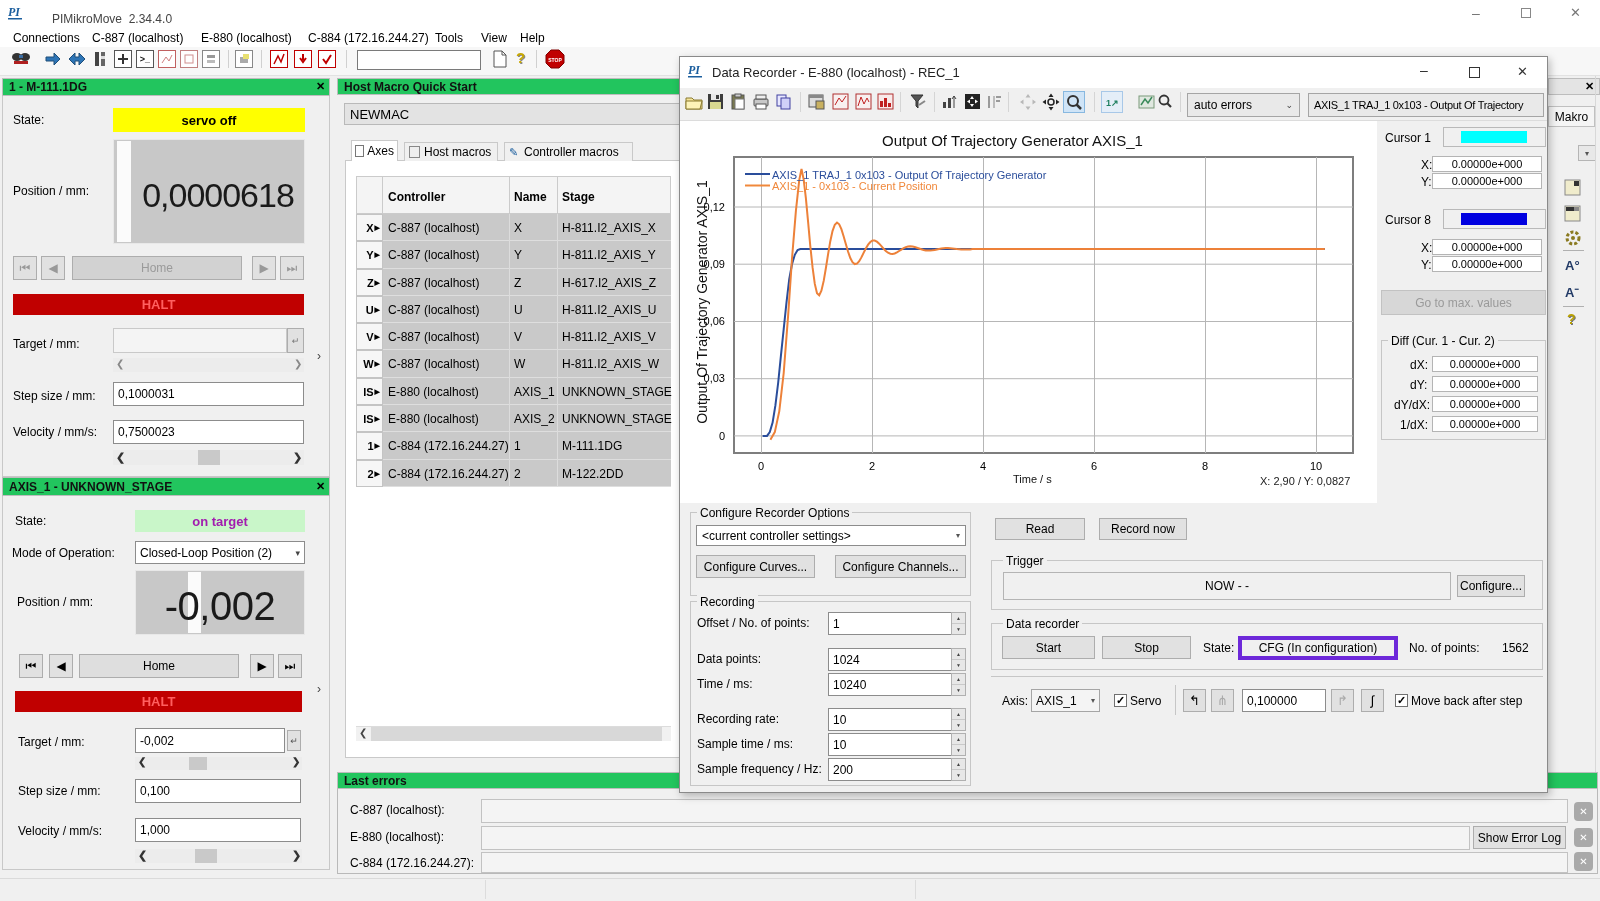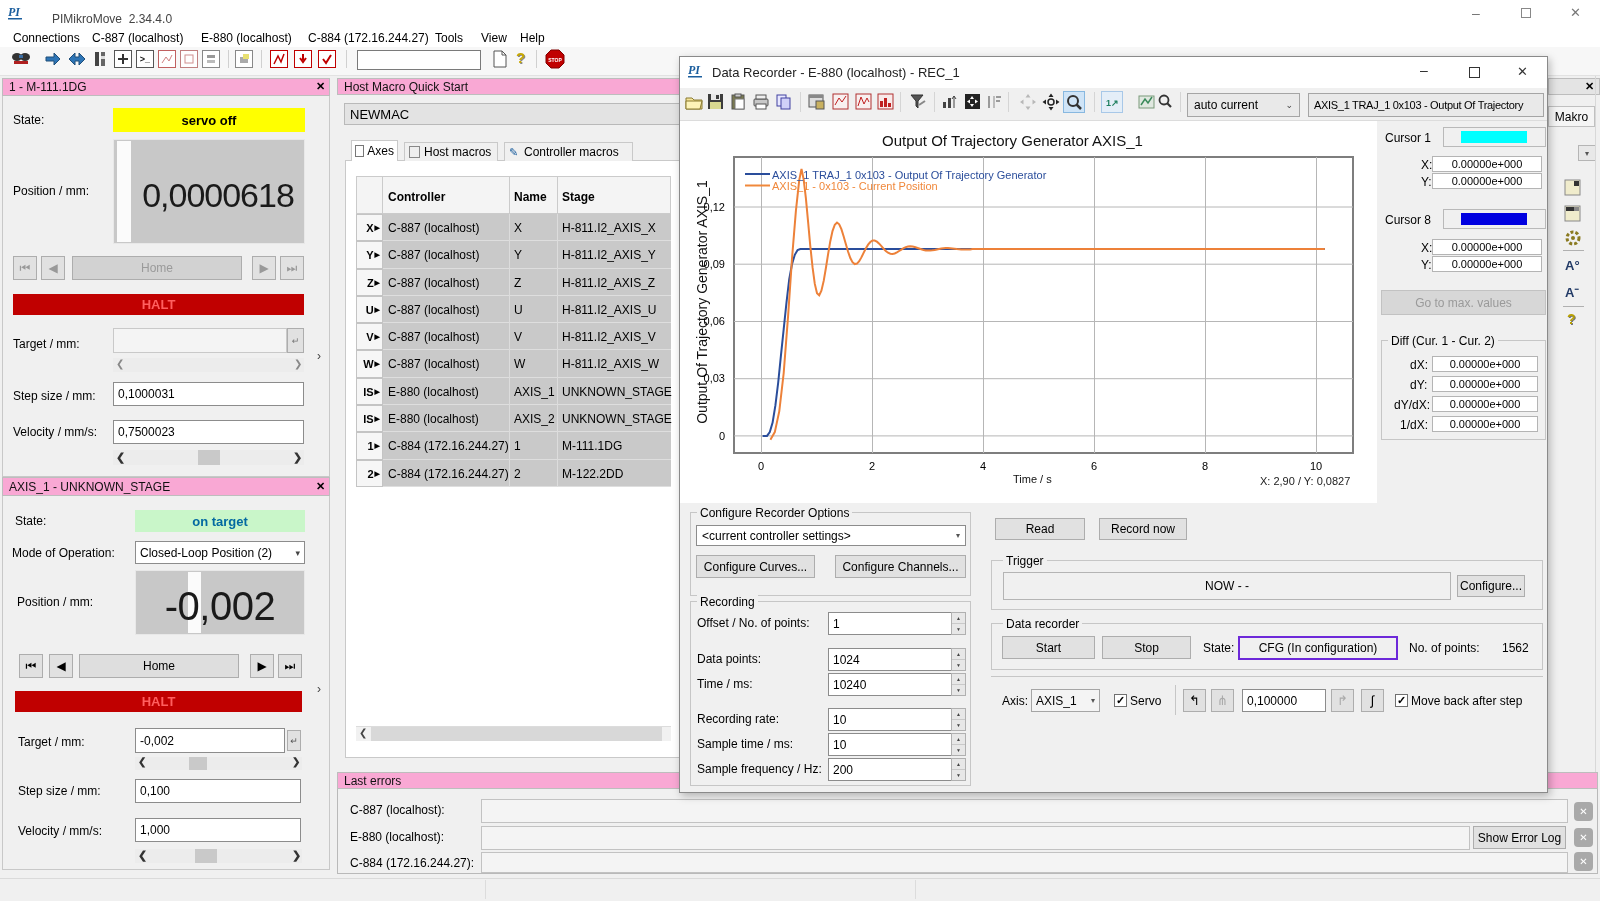--- a/index.html
+++ b/index.html
@@ -2,21 +2,21 @@
 <html><head><meta charset="utf-8">
 <style>
 *{box-sizing:border-box;margin:0;padding:0}
 html,body{width:1600px;height:901px;overflow:hidden}
 body{font-family:"Liberation Sans",sans-serif;background:#f0f0f0;position:relative;font-size:12px;color:#000}
 .abs{position:absolute}
 .flex{display:flex;align-items:center}
 .btn{position:absolute;background:#e1e1e1;border:1px solid #adadad;display:flex;align-items:center;justify-content:center;font-size:12px}
 .inp{position:absolute;background:#fff;border:1px solid #8c8c8c;font-size:12px;display:flex;align-items:center;padding:0 4px}
 .sunk{position:absolute;background:#fff;border:1px solid #b4b4b4;font-size:11px;display:flex;align-items:center;justify-content:center}
-.ptitle{position:absolute;background:#f9a8d4;border:1px solid #bdbdbd;font-weight:normal;font-size:12px;display:flex;align-items:center;padding:0 6px;color:#111}
+.ptitle{position:absolute;background:#22c55e;border:1px solid #bdbdbd;font-weight:bold;font-size:12px;display:flex;align-items:center;padding:0 6px;color:#111}
 .lbl{position:absolute;font-size:12px;white-space:nowrap}
 .grp{position:absolute;border:1px solid #c6c6c6}
 .grplbl{position:absolute;background:#f0f0f0;font-size:12px;padding:0 3px;white-space:nowrap}
 .chk{position:absolute;width:13px;height:13px;background:#fff;border:1px solid #707070;font-size:11px;display:flex;align-items:center;justify-content:center;color:#000;font-weight:bold}
 .spin{position:absolute;width:15px;background:#e7e7e7;border:1px solid #b0b0b0;display:flex;flex-direction:column}
 .spin div{flex:1;display:flex;align-items:center;justify-content:center;font-size:5px;color:#444;border-bottom:1px solid #c9c9c9}
 .spin div:last-child{border-bottom:none}
 </style></head>
 <body>
 
@@ -158,21 +158,21 @@
 <div class="lbl" style="left:116px;top:451px;font-size:11px;color:#333;font-weight:bold">❮</div>
 <div class="lbl" style="left:293px;top:451px;font-size:11px;color:#333;font-weight:bold">❯</div>
 
 <div class="lbl" style="left:317px;top:349px;color:#444;font-size:12px">›</div>
 
 <div class="abs" style="left:2px;top:477px;width:328px;height:393px;background:#f0f0f0;border:1px solid #c8c8c8"></div>
 <div class="ptitle" style="left:2px;top:477px;width:328px;height:19px">AXIS_1 - UNKNOWN_STAGE</div>
 <div class="lbl" style="left:316px;top:480px;font-weight:bold;font-size:11px">✕</div>
 
 <div class="lbl" style="left:15px;top:514px">State:</div>
-<div class="abs flex" style="left:135px;top:510px;width:170px;height:22px;background:#c9f6c9;justify-content:center;font-weight:bold;font-size:13px;color:#0369a1">on target</div>
+<div class="abs flex" style="left:135px;top:510px;width:170px;height:22px;background:#c9f6c9;justify-content:center;font-weight:bold;font-size:13px;color:#a21caf">on target</div>
 
 <div class="lbl" style="left:12px;top:546px">Mode of Operation:</div>
 <div class="abs flex" style="left:135px;top:541px;width:170px;height:23px;background:#fff;border:1px solid #8c8c8c;padding:0 4px;justify-content:space-between">
     <span>Closed-Loop Position (2)</span>
     <span style="color:#444;font-size:9px">▾</span>
   </div>
 
 <div class="abs" style="left:135px;top:570px;width:170px;height:65px;background:#c8c8c8;border:1px solid #e8e8e8"></div>
 <div class="abs" style="left:188px;top:572px;width:13px;height:61px;background:#fbfbfb"></div>
 <div class="abs flex" style="left:135px;top:570px;width:170px;height:65px;justify-content:center;font-size:40px;letter-spacing:-0.5px;color:#1a1a1a;padding-top:8px">-0,002</div>
@@ -230,21 +230,21 @@
 <div class="abs lbl" style="left:206px;top:45px">H-811.I2_AXIS_X</div>
 <div class="abs" style="left:0;top:65px;width:27px;height:28px;background:#f6f6f6;border:1px solid #c4c4c4;font-size:11px;font-weight:bold;display:flex;align-items:center;justify-content:flex-end;padding-right:2px">Y<span style="font-size:7px;margin-left:1px">▶</span></div>
 <div class="abs" style="left:27px;top:65px;width:288px;height:28px;background:#c9c9c9;border-bottom:1px solid #dedede"></div>
 <div class="abs lbl" style="left:32px;top:72px">C-887 (localhost)</div>
 <div class="abs lbl" style="left:158px;top:72px">Y</div>
 <div class="abs lbl" style="left:206px;top:72px">H-811.I2_AXIS_Y</div>
 <div class="abs" style="left:0;top:93px;width:27px;height:27px;background:#f6f6f6;border:1px solid #c4c4c4;font-size:11px;font-weight:bold;display:flex;align-items:center;justify-content:flex-end;padding-right:2px">Z<span style="font-size:7px;margin-left:1px">▶</span></div>
 <div class="abs" style="left:27px;top:93px;width:288px;height:27px;background:#c9c9c9;border-bottom:1px solid #dedede"></div>
 <div class="abs lbl" style="left:32px;top:100px">C-887 (localhost)</div>
 <div class="abs lbl" style="left:158px;top:100px">Z</div>
-<div class="abs lbl" style="left:206px;top:100px">H-811.I2_AXIS_Z</div>
+<div class="abs lbl" style="left:206px;top:100px">H-617.I2_AXIS_Z</div>
 <div class="abs" style="left:0;top:120px;width:27px;height:27px;background:#f6f6f6;border:1px solid #c4c4c4;font-size:11px;font-weight:bold;display:flex;align-items:center;justify-content:flex-end;padding-right:2px">U<span style="font-size:7px;margin-left:1px">▶</span></div>
 <div class="abs" style="left:27px;top:120px;width:288px;height:27px;background:#c9c9c9;border-bottom:1px solid #dedede"></div>
 <div class="abs lbl" style="left:32px;top:127px">C-887 (localhost)</div>
 <div class="abs lbl" style="left:158px;top:127px">U</div>
 <div class="abs lbl" style="left:206px;top:127px">H-811.I2_AXIS_U</div>
 <div class="abs" style="left:0;top:147px;width:27px;height:27px;background:#f6f6f6;border:1px solid #c4c4c4;font-size:11px;font-weight:bold;display:flex;align-items:center;justify-content:flex-end;padding-right:2px">V<span style="font-size:7px;margin-left:1px">▶</span></div>
 <div class="abs" style="left:27px;top:147px;width:288px;height:27px;background:#c9c9c9;border-bottom:1px solid #dedede"></div>
 <div class="abs lbl" style="left:32px;top:154px">C-887 (localhost)</div>
 <div class="abs lbl" style="left:158px;top:154px">V</div>
 <div class="abs lbl" style="left:206px;top:154px">H-811.I2_AXIS_V</div>
@@ -424,21 +424,21 @@
 <svg class="abs" style="left:1138px;top:93px" width="18" height="18">
     <rect x="1" y="3" width="15" height="12" fill="#e0e8e0" stroke="#7a9a7a"></rect>
     <polyline points="3,12 7,6 10,10 14,4" fill="none" stroke="#3a8a5a" stroke-width="1.5"></polyline>
   </svg>
 <svg class="abs" style="left:1157px;top:93px" width="18" height="18">
     <circle cx="7" cy="7" r="4.5" fill="none" stroke="#333" stroke-width="1.8"></circle>
     <line x1="10" y1="10" x2="14" y2="14" stroke="#333" stroke-width="2.2"></line>
   </svg>
 <div class="abs" style="left:1180px;top:92px;width:1px;height:20px;background:#d5d5d5"></div>
 <div class="abs flex" style="left:1187px;top:93px;width:113px;height:24px;background:#e9e9e9;border:1px solid #a5a5a5;padding:0 6px;justify-content:space-between">
-    <span>auto current</span>
+    <span>auto errors</span>
     <span style="font-size:9px;color:#444">⌄</span>
   </div>
 <div class="abs flex" style="left:1308px;top:93px;width:236px;height:24px;background:#e9e9e9;border:1px solid #a5a5a5;padding:0 5px;white-space:nowrap;overflow:hidden;font-size:11px;letter-spacing:-0.3px">AXIS_1 TRAJ_1 0x103 - Output Of Trajectory</div>
 
 <div class="abs" style="left:680px;top:121px;width:697px;height:382px;background:#fff"></div>
 <svg class="abs" style="left:684px;top:121px" width="693" height="382">
 <rect x="50" y="36" width="619" height="296" fill="#fff" stroke="#7e7e7e" stroke-width="2"></rect>
 <g stroke="#b6b6b6" stroke-width="1">
 <line x1="188.5" y1="36" x2="188.5" y2="332"></line>
       <line x1="299.5" y1="36" x2="299.5" y2="332"></line>
@@ -557,21 +557,21 @@
 <div class="grp" style="left:991px;top:560px;width:552px;height:50px"></div>
 <div class="grplbl" style="left:1003px;top:554px">Trigger</div>
 <div class="abs flex" style="left:1003px;top:572px;width:448px;height:28px;background:#f0f0f0;border:1px solid #b4b4b4;justify-content:center">NOW - -</div>
 <div class="btn" style="left:1457px;top:575px;width:68px;height:22px">Configure...</div>
 
 <div class="grp" style="left:991px;top:623px;width:552px;height:47px"></div>
 <div class="grplbl" style="left:1003px;top:617px">Data recorder</div>
 <div class="btn" style="left:1002px;top:636px;width:93px;height:23px">Start</div>
 <div class="btn" style="left:1102px;top:636px;width:89px;height:23px">Stop</div>
 <div class="lbl" style="left:1203px;top:641px">State:</div>
-<div class="abs flex" style="left:1238px;top:636px;width:160px;height:24px;background:#f0f0f0;border:2px solid #6d28d9;justify-content:center">CFG (In configuration)</div>
+<div class="abs flex" style="left:1238px;top:636px;width:160px;height:24px;background:#f0f0f0;border:4px solid #6d28d9;justify-content:center">CFG (In configuration)</div>
 <div class="lbl" style="left:1409px;top:641px">No. of points:</div>
 <div class="lbl" style="left:1502px;top:641px">1562</div>
 
 <div class="abs" style="left:991px;top:676px;width:552px;height:1px;background:#c6c6c6"></div>
 <div class="lbl" style="left:1002px;top:694px">Axis:</div>
 <div class="abs flex" style="left:1031px;top:689px;width:69px;height:23px;background:#f4f4f4;border:1px solid #a5a5a5;padding:0 4px;justify-content:space-between">
     <span>AXIS_1</span>
     <span style="font-size:8px;color:#555">▾</span>
   </div>
 <div class="chk" style="left:1114px;top:694px">✓</div>

